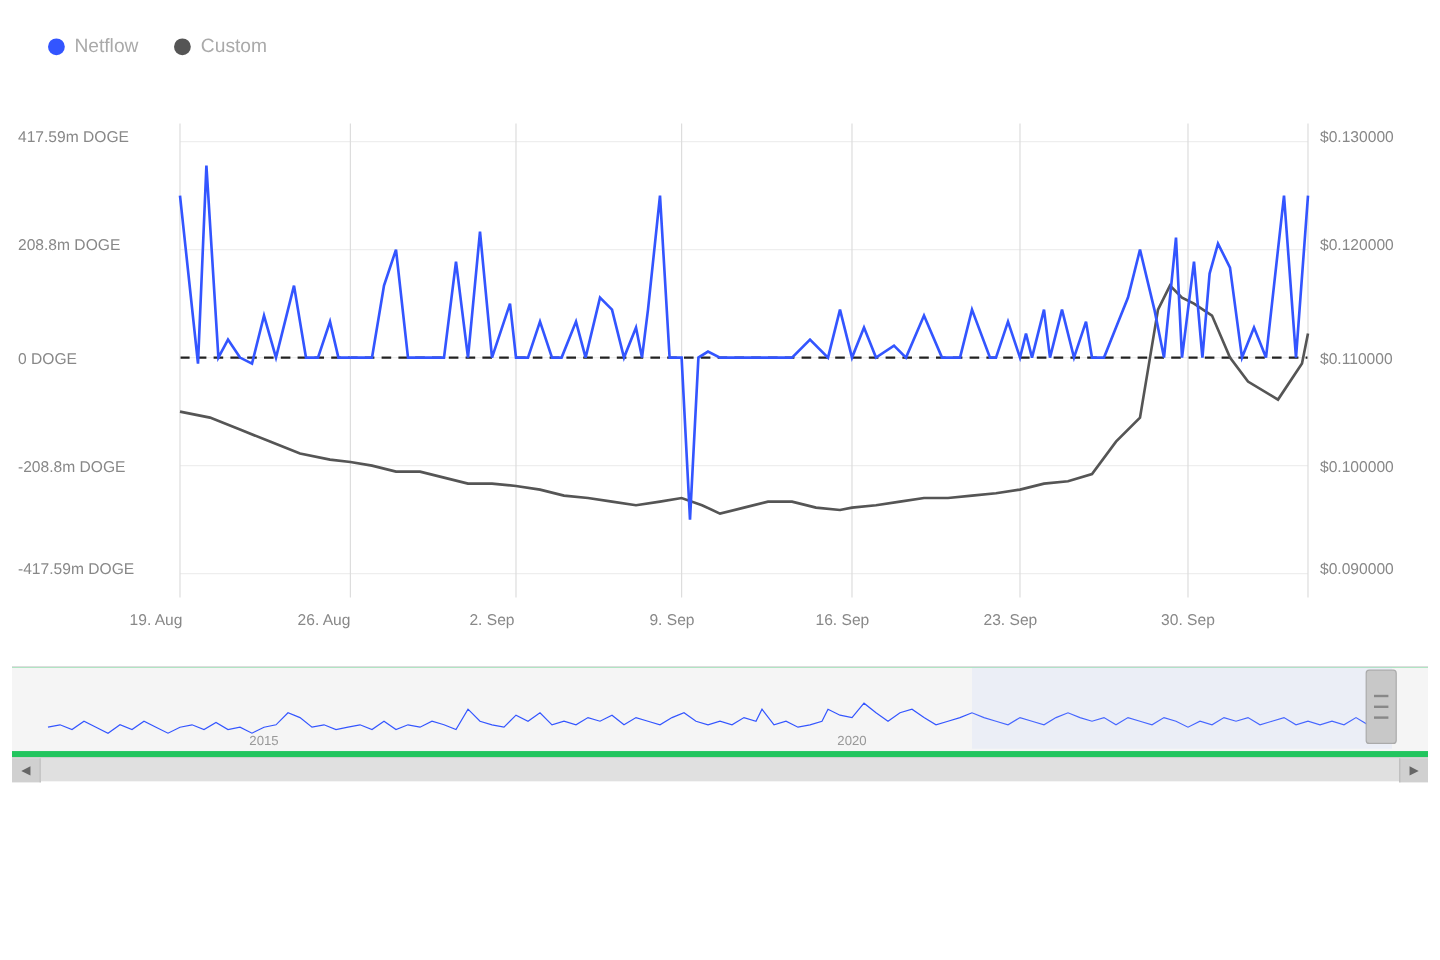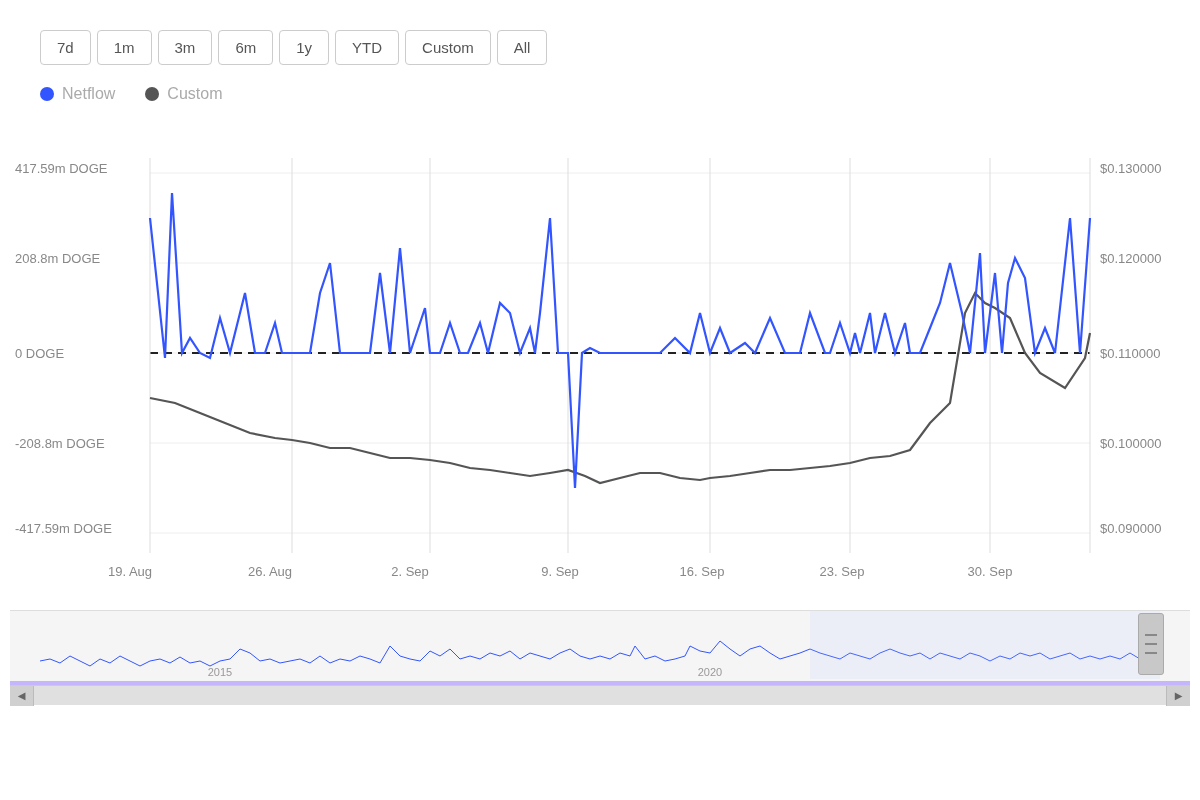--- a/index.html
+++ b/index.html
@@ -82,21 +82,21 @@
     }
 
     
     .navigator-container {
       position: relative;
       width: 100%;
       height: 90px;
       margin-top: 5px;
       border-top: 1px solid #ddd;
       border-bottom: 1px solid #ddd;
-      background: #c4b5fd;
+      background: #22c55e;
     }
 
     .navigator-svg {
       width: 100%;
       height: 70px;
     }
 
     .nav-scroll-bar {
       display: flex;
       align-items: center;
@@ -179,30 +179,20 @@
       display: flex;
       align-items: center;
       gap: 8px;
     }
   </style>
 </head>
 <body>
 
 <div class="main-container">
 
-  <div class="time-buttons">
-    <button class="time-btn">7d</button>
-    <button class="time-btn">1m</button>
-    <button class="time-btn">3m</button>
-    <button class="time-btn">6m</button>
-    <button class="time-btn">1y</button>
-    <button class="time-btn">YTD</button>
-    <button class="time-btn">Custom</button>
-    <button class="time-btn">All</button>
-  </div>
 
   <div class="legend">
     <div class="legend-item">
       <div class="legend-dot" style="background: #3355ff;"></div>
       <span class="legend-label">Netflow</span>
     </div>
     <div class="legend-item">
       <div class="legend-dot" style="background: #555555;"></div>
       <span class="legend-label">Custom</span>
     </div>

